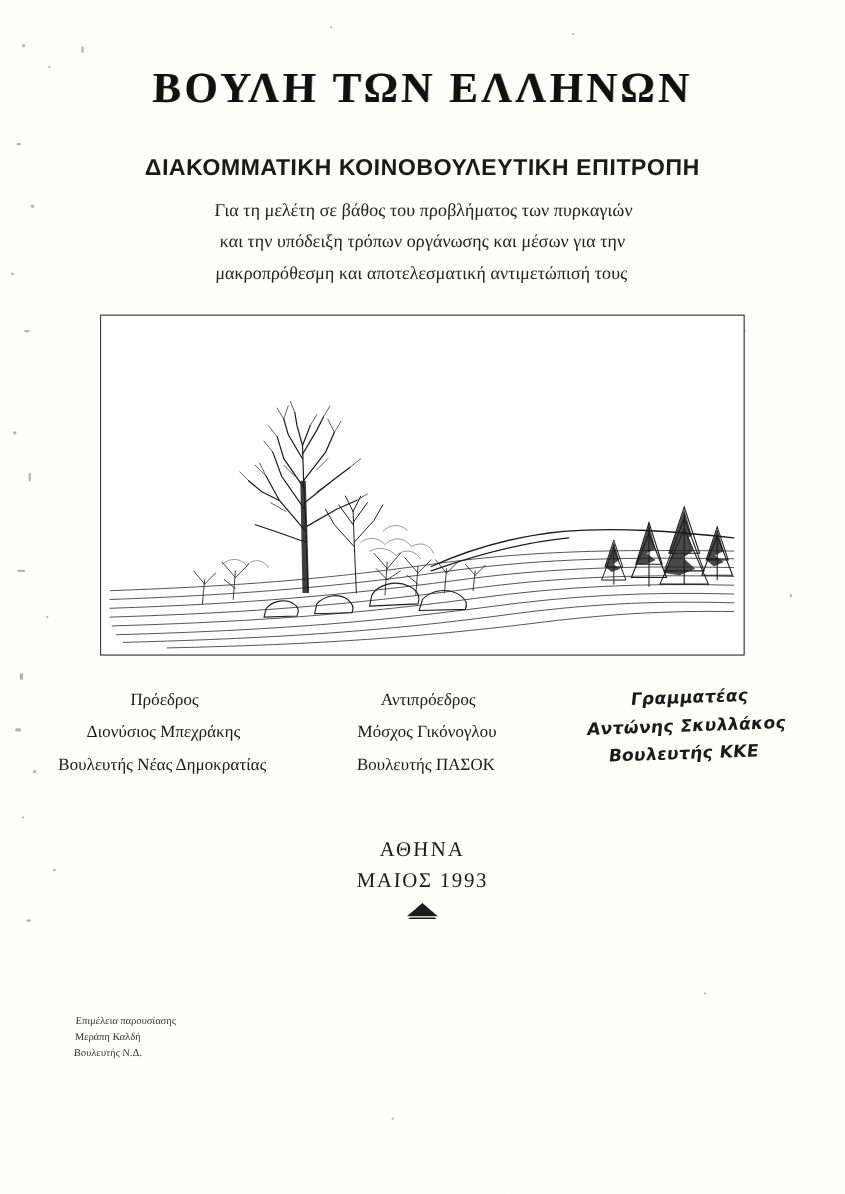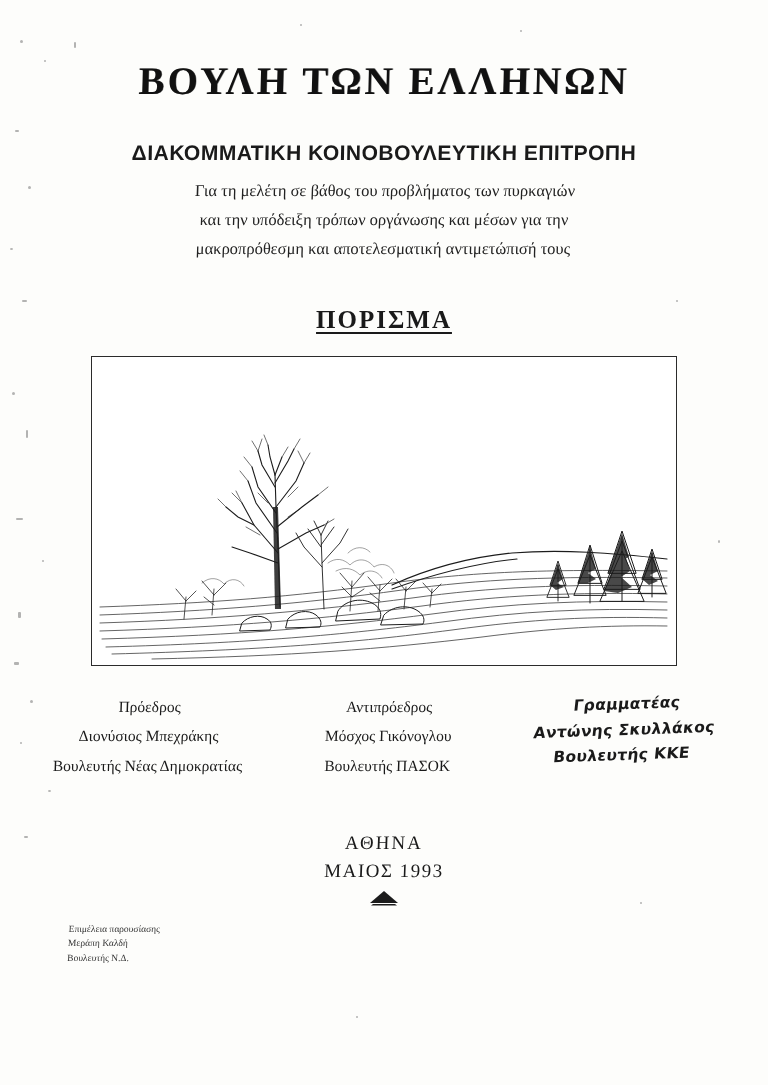--- a/index.html
+++ b/index.html
@@ -184,21 +184,20 @@
   <div class="main-title">ΒΟΥΛΗ ΤΩΝ ΕΛΛΗΝΩΝ</div>
 
   <div class="subtitle">ΔΙΑΚΟΜΜΑΤΙΚΗ ΚΟΙΝΟΒΟΥΛΕΥΤΙΚΗ ΕΠΙΤΡΟΠΗ</div>
 
   <div class="desc">
     <div>Για τη μελέτη σε βάθος του προβλήματος των πυρκαγιών</div>
     <div>και την υπόδειξη τρόπων οργάνωσης και μέσων για την</div>
     <div>μακροπρόθεσμη και αποτελεσματική αντιμετώπισή τους</div>
   </div>
 
-  <div class="porisma">ΠΟΡΙΣΜΑ</div>
 
   <div class="illus-wrap">
     <svg width="583" height="307" viewBox="0 0 583 307">
       <rect x="0" y="0" width="583" height="307" fill="#ffffff"></rect>
 
       <g stroke="#1c1c1c" fill="none" stroke-linecap="round">
 
         <g stroke-width="0.8" opacity="0.85">
           <path d="M8 250 C 120 246, 200 240, 300 226 C 380 215, 450 212, 575 214"></path>
           <path d="M8 258 C 120 254, 210 247, 310 233 C 390 222, 460 219, 575 221"></path>

